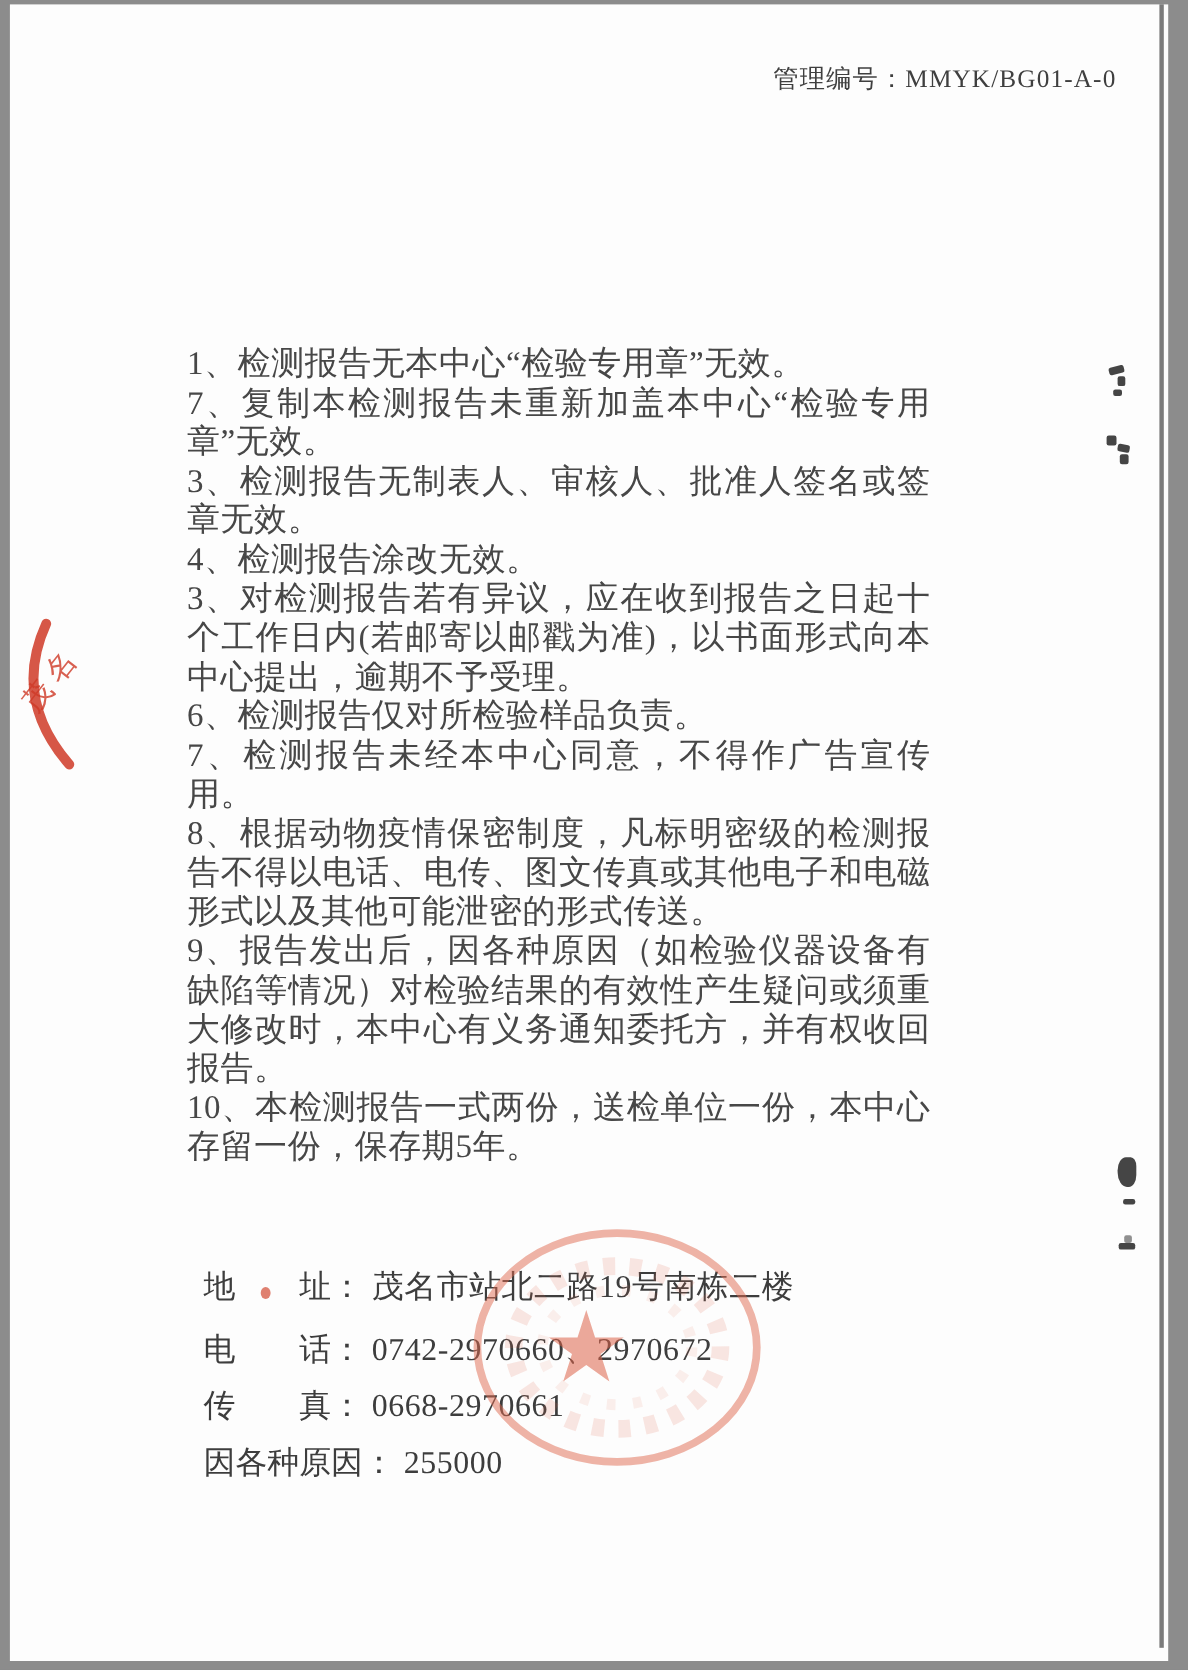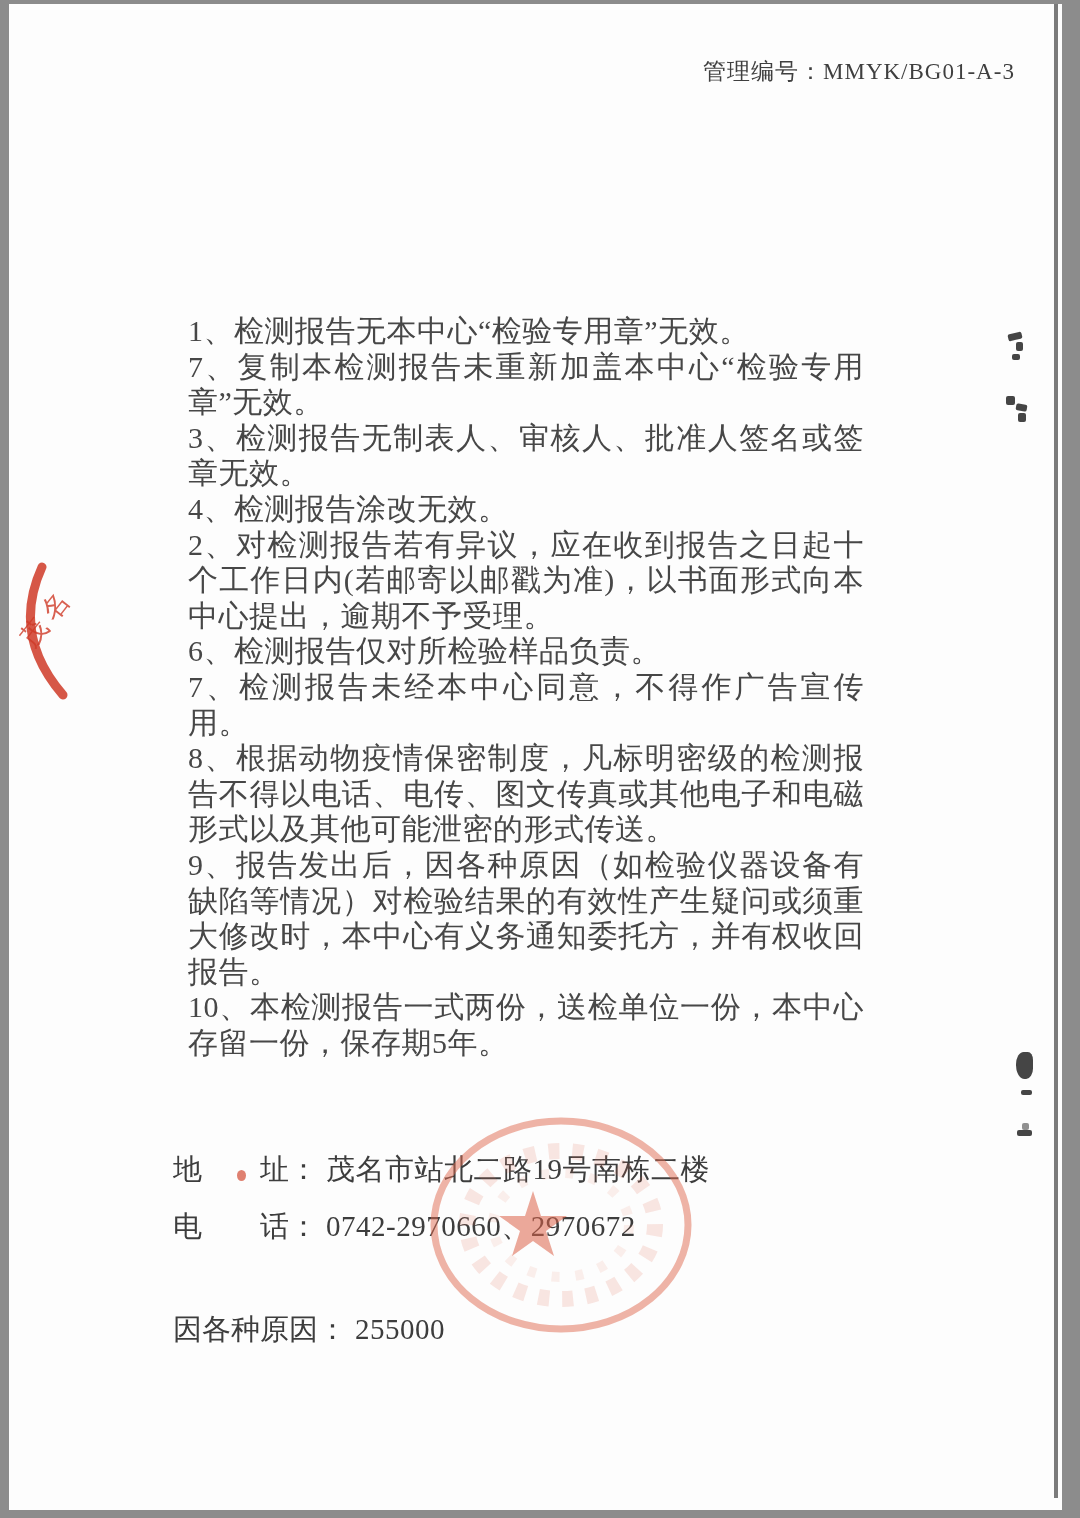--- a/index.html
+++ b/index.html
@@ -20,27 +20,27 @@
   .doc-number {
     position:absolute; left:694px; top:52px;
     font-size:23px; color:#3f3f3f; letter-spacing:1px; white-space:nowrap;
   }
   .title {
     position:absolute; left:0; right:30px; top:166px; margin:0;
     text-align:center; font-size:34px; font-weight:600; color:#333;
     letter-spacing:6px; white-space:nowrap;
   }
   .notes {
-    position:absolute; left:179px; top:309px; width:676px;
+    position:absolute; left:161px; top:309px; width:676px;
     font-size:30px; line-height:35.6px; color:#474747;
     text-align:justify; text-justify:inter-character;
   }
   .notes p { margin:0; letter-spacing:.5px; }
   .contact-row {
-    position:absolute; left:164px; white-space:nowrap;
+    position:absolute; left:176px; white-space:nowrap;
     font-size:29px; color:#3d3d3d;
   }
   .contact-row .value { margin-left:8px; letter-spacing:.5px; }
   .r1 { top:1146px; } .r2 { top:1203px; } .r3 { top:1254px; } .r4 { top:1306px; }
   .stamp-svg { position:absolute; pointer-events:none; }
   .left-stamp { left:0; top:541px; }
   .bottom-stamp { left:420px; top:1108px; }
   .red-dot {
     position:absolute; left:228px; top:1166px; width:9px; height:11px;
     background:#d24a33; opacity:.7; border-radius:50%;
@@ -56,41 +56,44 @@
   .sc2 { left:1012px; top:1086px; width:11px; height:5px; }
   .sc3 { left:1013px; top:1119px; width:7px;  height:7px; opacity:.5; }
   .sc4 { left:1008px; top:1126px; width:15px; height:6px; }
 </style>
 </head>
 <body>
 
 <div class="canvas">
   <div class="page">
 
-    <div class="doc-number">管理编号：MMYK/BG01-A-3</div>
+    <div class="doc-number">管理编号：MMYK/BG01-A-0</div>
 
 
     <div class="notes">
       <p>1、检测报告无本中心“检验专用章”无效。</p>
       <p>7、复制本检测报告未重新加盖本中心“检验专用章”无效。</p>
       <p>3、检测报告无制表人、审核人、批准人签名或签章无效。</p>
       <p>4、检测报告涂改无效。</p>
-      <p>2、对检测报告若有异议，应在收到报告之日起十个工作日内(若邮寄以邮戳为准)，以书面形式向本中心提出，逾期不予受理。</p>
+      <p>3、对检测报告若有异议，应在收到报告之日起十个工作日内(若邮寄以邮戳为准)，以书面形式向本中心提出，逾期不予受理。</p>
       <p>6、检测报告仅对所检验样品负责。</p>
       <p>7、检测报告未经本中心同意，不得作广告宣传用。</p>
       <p>8、根据动物疫情保密制度，凡标明密级的检测报告不得以电话、电传、图文传真或其他电子和电磁形式以及其他可能泄密的形式传送。</p>
       <p>9、报告发出后，因各种原因（如检验仪器设备有缺陷等情况）对检验结果的有效性产生疑问或须重大修改时，本中心有义务通知委托方，并有权收回报告。</p>
       <p>10、本检测报告一式两份，送检单位一份，本中心存留一份，保存期5年。</p>
     </div>
 
     <div class="contact-row r1">
       <span class="label">地　　址：</span><span class="value">茂名市站北二路19号南栋二楼</span>
     </div>
     <div class="contact-row r2">
       <span class="label">电　　话：</span><span class="value">0742-2970660、2970672</span>
+    </div>
+    <div class="contact-row r3">
+      <span class="label">传　　真：</span><span class="value">0668-2970661</span>
     </div>
     <div class="contact-row r4">
       <span class="label">因各种原因：</span><span class="value">255000</span>
     </div>
 
     <svg class="stamp-svg left-stamp" width="150" height="210" viewBox="0 0 150 210">
       <path d="M 33 22 Q 2 90 54 150" stroke="#cf3a27" stroke-width="9" fill="none" stroke-linecap="round" opacity="0.85"></path>
       <text x="0" y="0" transform="translate(24,104) rotate(-52)" font-size="27" letter-spacing="7" fill="#cf3a27" opacity="0.8">茂名</text>
     </svg>
 

